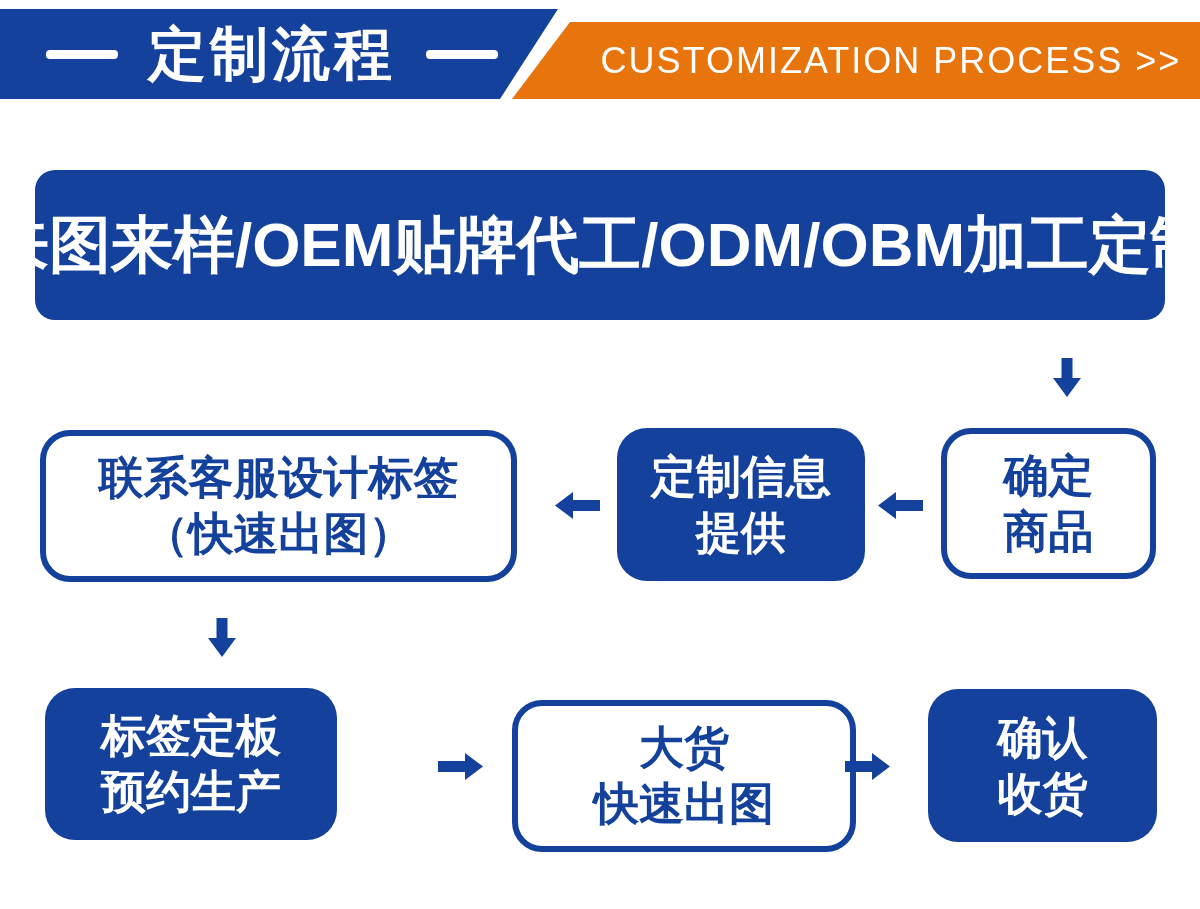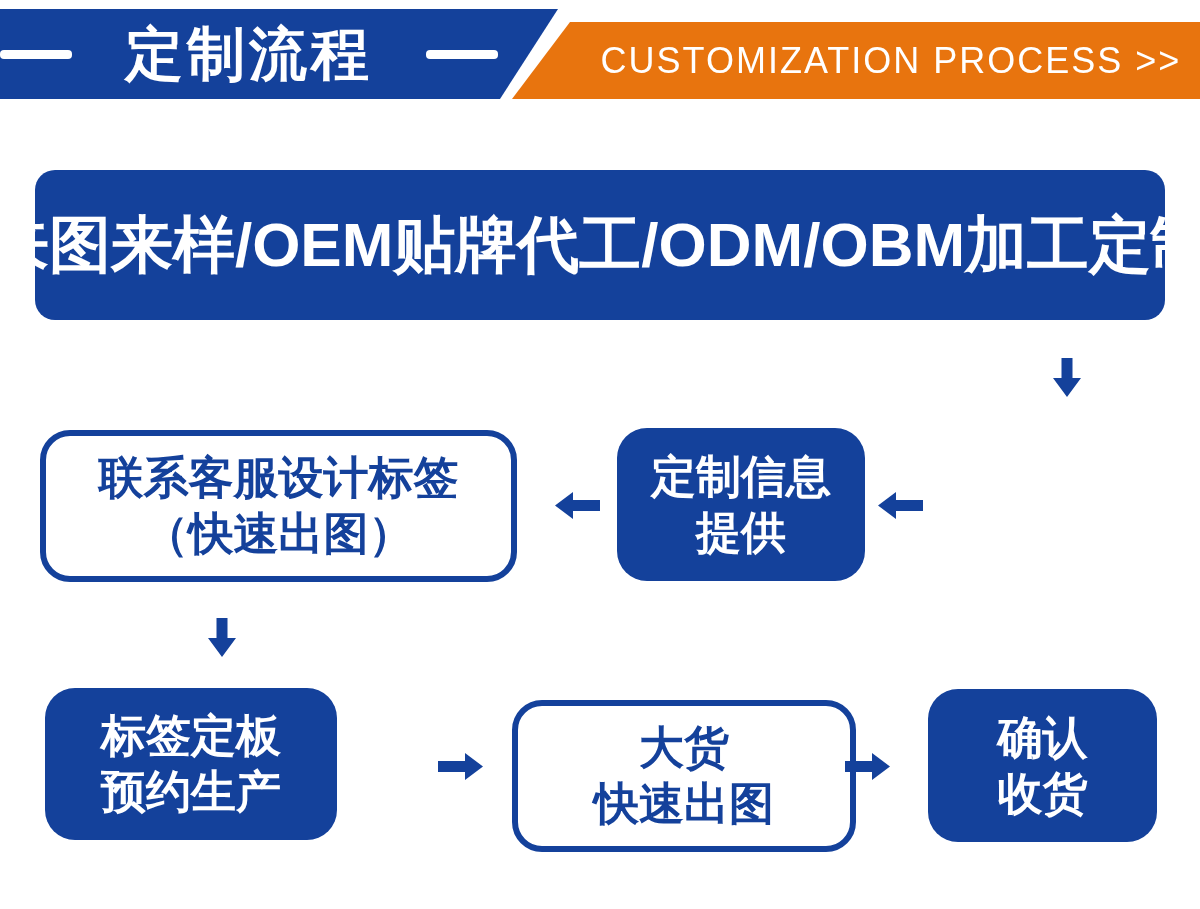--- a/index.html
+++ b/index.html
@@ -12,21 +12,21 @@
   body{background:#e9e9e9;font-family:"Liberation Sans","DejaVu Sans",sans-serif;}
   .canvas{
     position:relative;width:1200px;height:909px;background:var(--background);
     overflow:hidden;margin:0 auto;
   }
   
   .hdr-blue{
     position:absolute;left:0;top:9px;width:558px;height:90px;
     background:var(--primary-blue);
     clip-path:polygon(0 0,100% 0,calc(100% - 58px) 100%,0 100%);
-    display:flex;align-items:center;justify-content:space-between;
+    display:flex;align-items:center;justify-content:flex-end;
     gap:30px;padding-right:60px;
   }
   .hdr-dash{width:72px;height:9px;background:#fff;border-radius:4px;flex:0 0 auto;}
   .hdr-title{
     color:#fff;font-size:58px;font-weight:bold;letter-spacing:4px;
     white-space:nowrap;line-height:1;
   }
   .hdr-orange{
     position:absolute;left:512px;top:22px;width:688px;height:77px;
     background:var(--accent-orange);
@@ -105,20 +105,24 @@
 
   <div id="box-provide" class="step solid">
     <span class="ln">定制信息</span>
     <span class="ln">提供</span>
   </div>
 
   <svg id="arr-left-2" class="arrow" width="45" height="27" viewBox="0 0 45 27">
     <path d="M18 0 L0 13.5 L18 27 V19 H45 V8 H18 Z"></path>
   </svg>
 
+  <div id="box-confirm-product" class="step outline">
+    <span class="ln">确定</span>
+    <span class="ln">商品</span>
+  </div>
 
   <svg id="arr-down-2" class="arrow" width="28" height="39" viewBox="0 0 28 39">
     <path d="M8.5 0 H19.5 V20 H28 L14 39 L0 20 H8.5 Z"></path>
   </svg>
 
   <div id="box-label-prod" class="step solid">
     <span class="ln">标签定板</span>
     <span class="ln">预约生产</span>
   </div>
 

